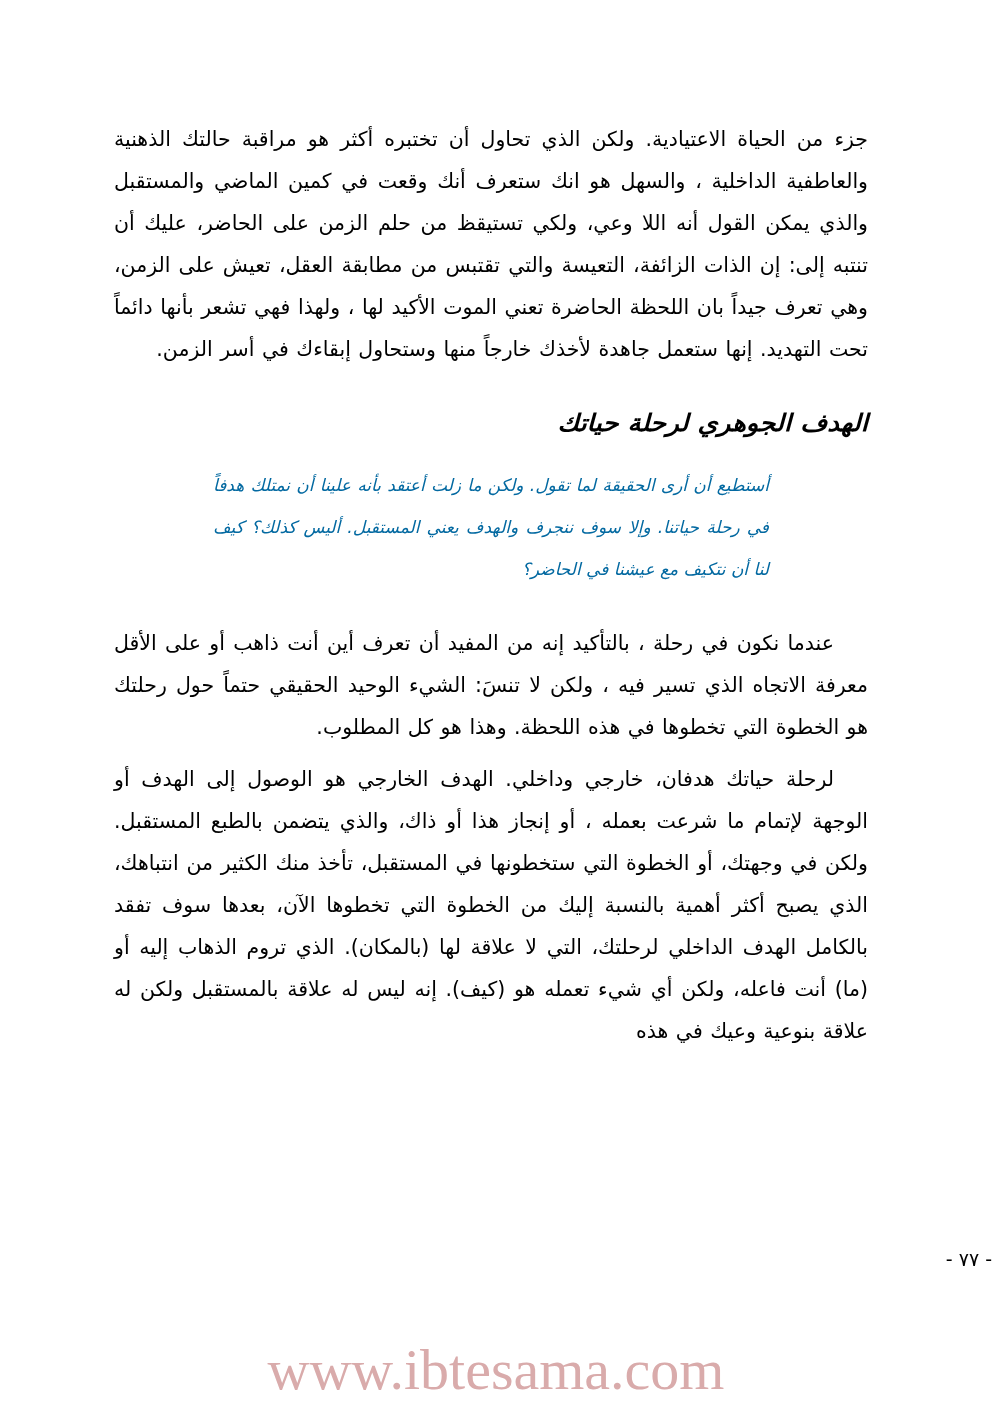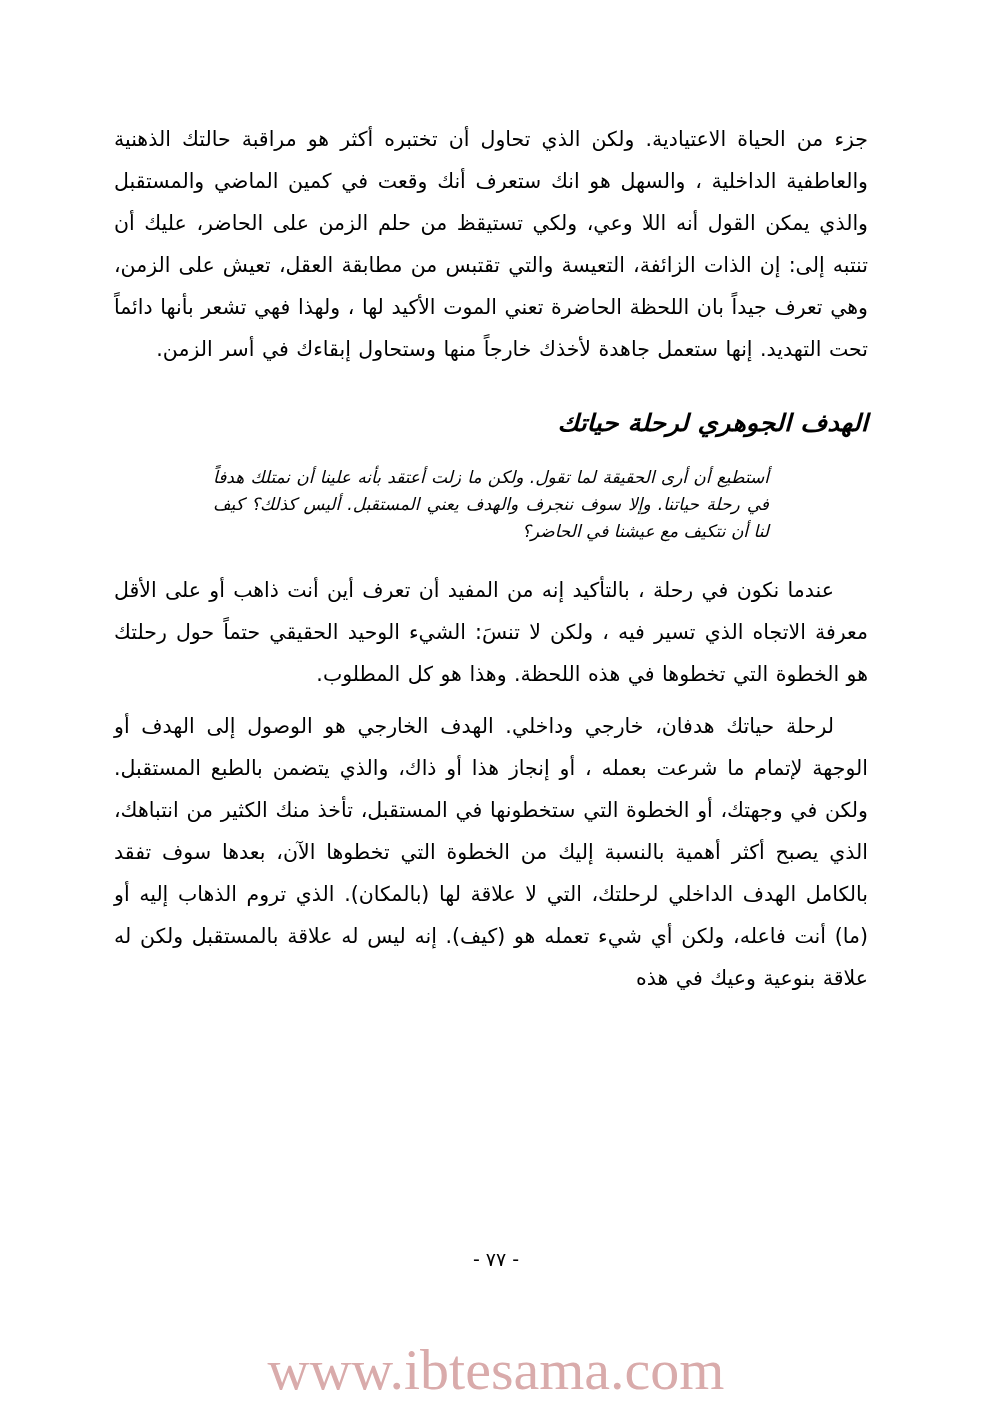--- a/index.html
+++ b/index.html
@@ -64,40 +64,40 @@
     font-weight: 600;
     font-style: italic;
     letter-spacing: 0.5px;
     direction: rtl;
     transform: scaleY(0.92);
     color: #000;
   }
 
   
   .quote-block {
-    margin: 6px auto 24px auto;
+    margin: 6px auto 32px auto;
     width: 556px;            
     direction: rtl;
     text-align: justify;
     text-align-last: right;
     font-family: "DejaVu Sans", "Liberation Sans", sans-serif;
     font-size: 17px;
     font-style: italic;
     font-weight: 400;
-    line-height: 27px;
-    color: #000000;
+    line-height: 42px;
+    color: #0369a1;
   }
 
   
   .page-number {
     position: absolute;
     left: 0;
     right: 0;
     top: 1248px;
-    text-align: center;
+    text-align: right;
     font-family: "DejaVu Sans", "Liberation Sans", sans-serif;
     font-size: 19px;
     color: #000;
     direction: rtl;
     letter-spacing: 2px;
   }
 
   
   .watermark {
     position: absolute;

